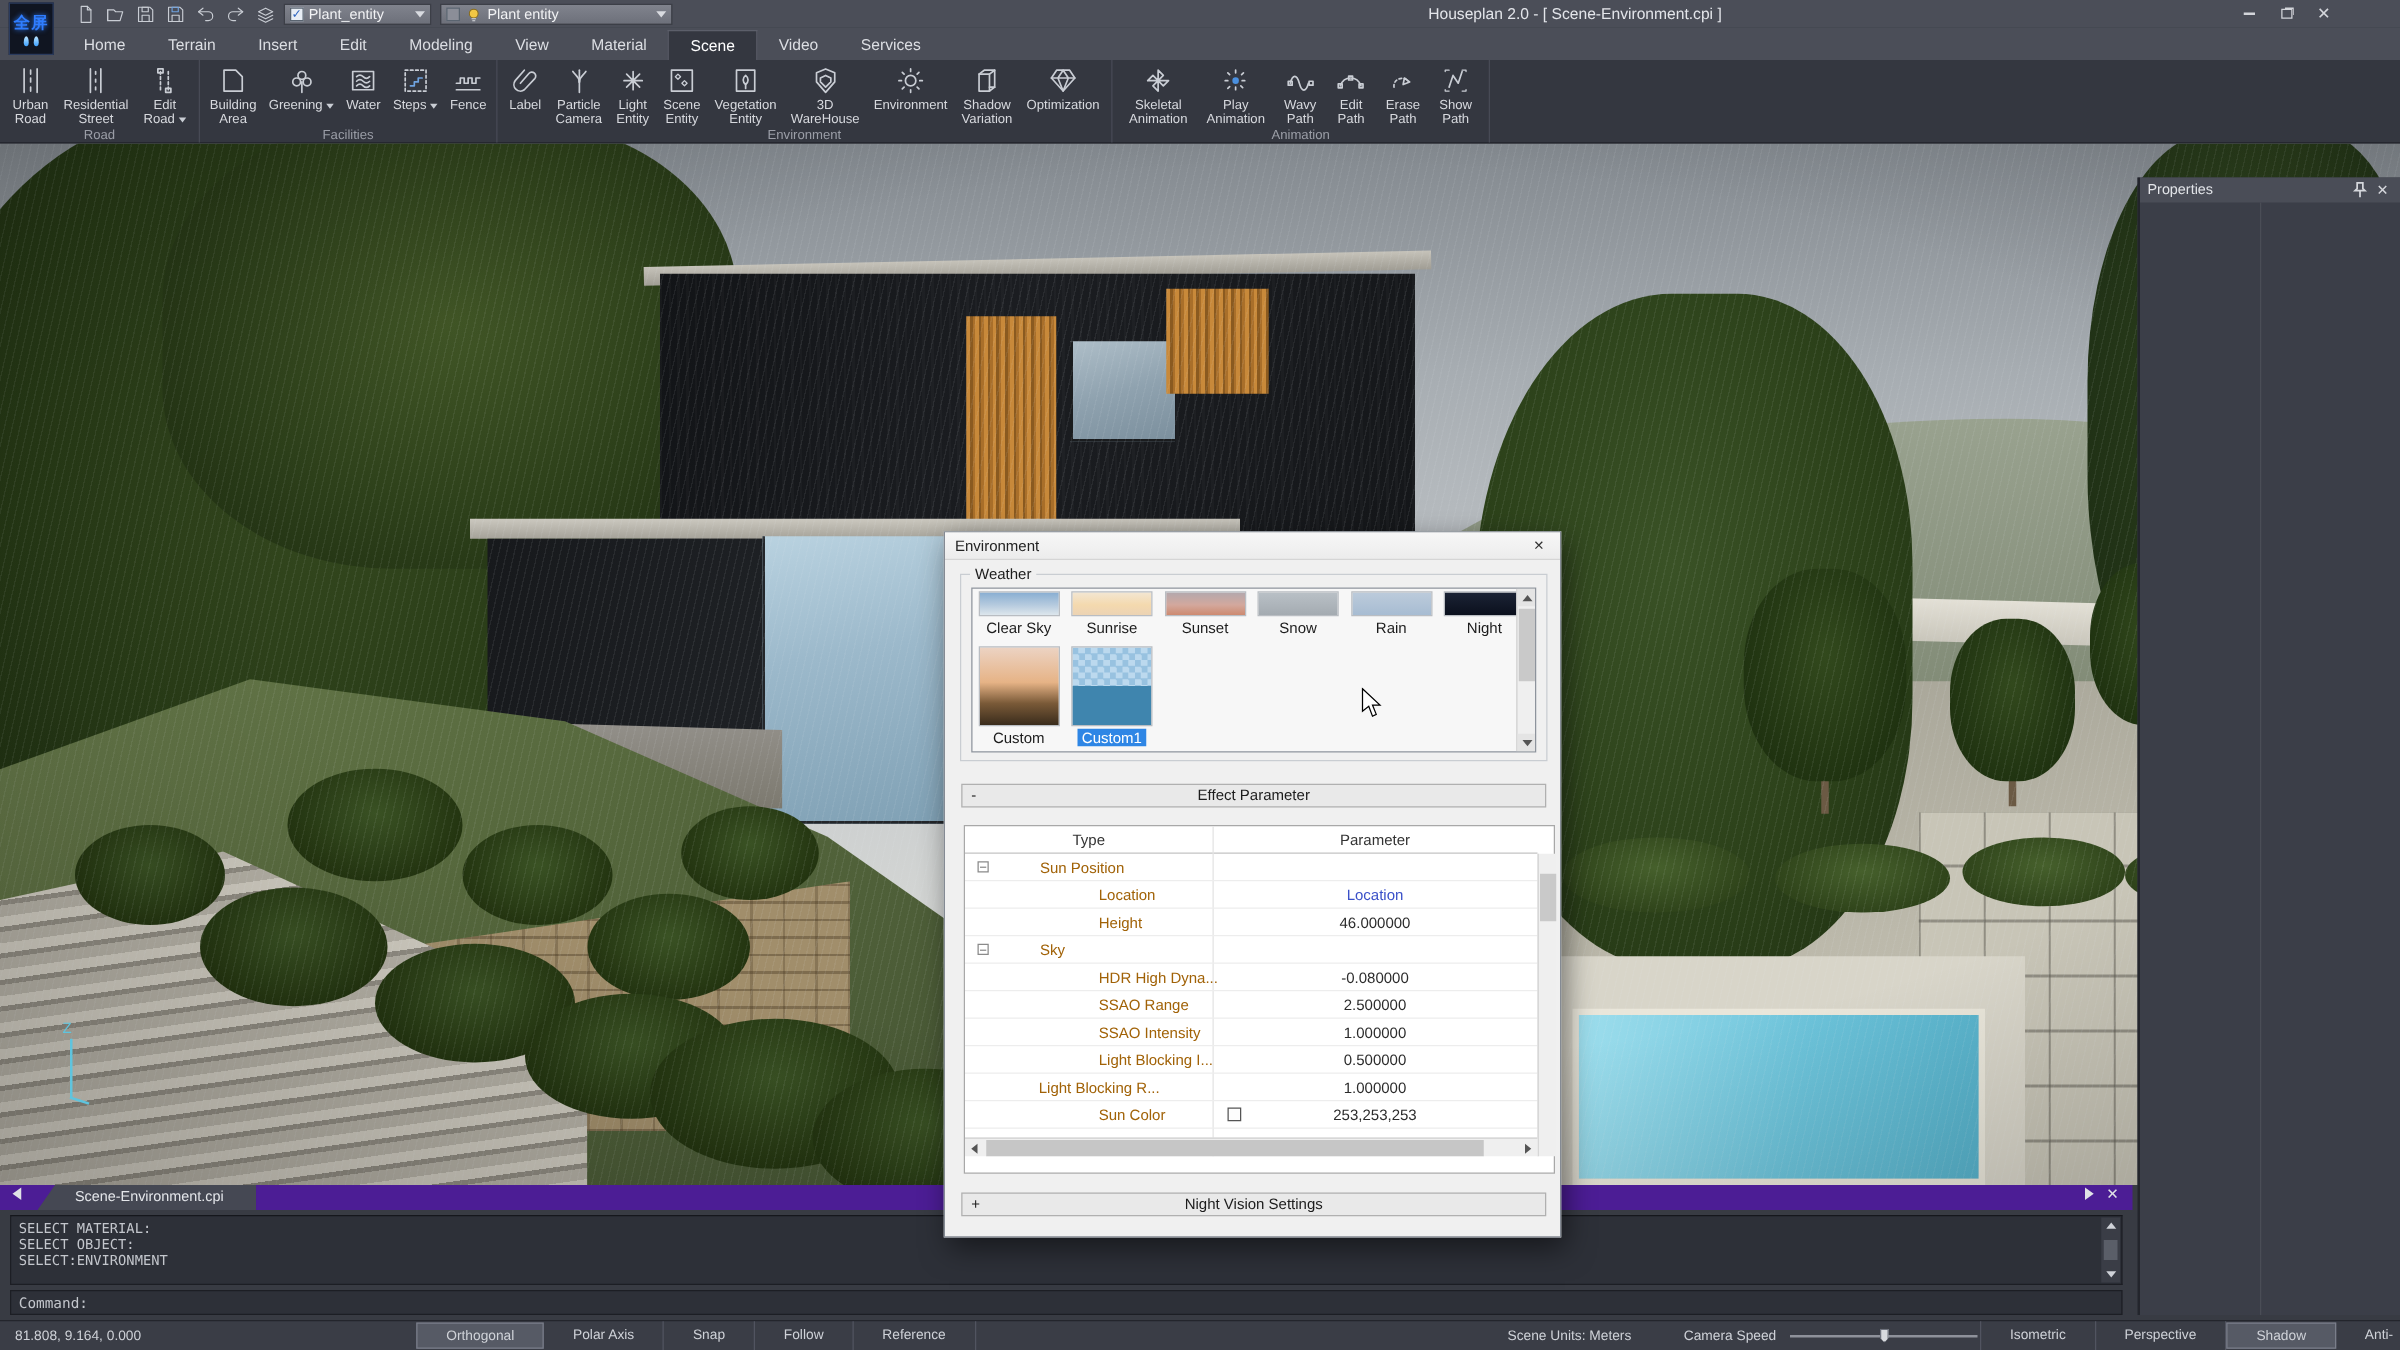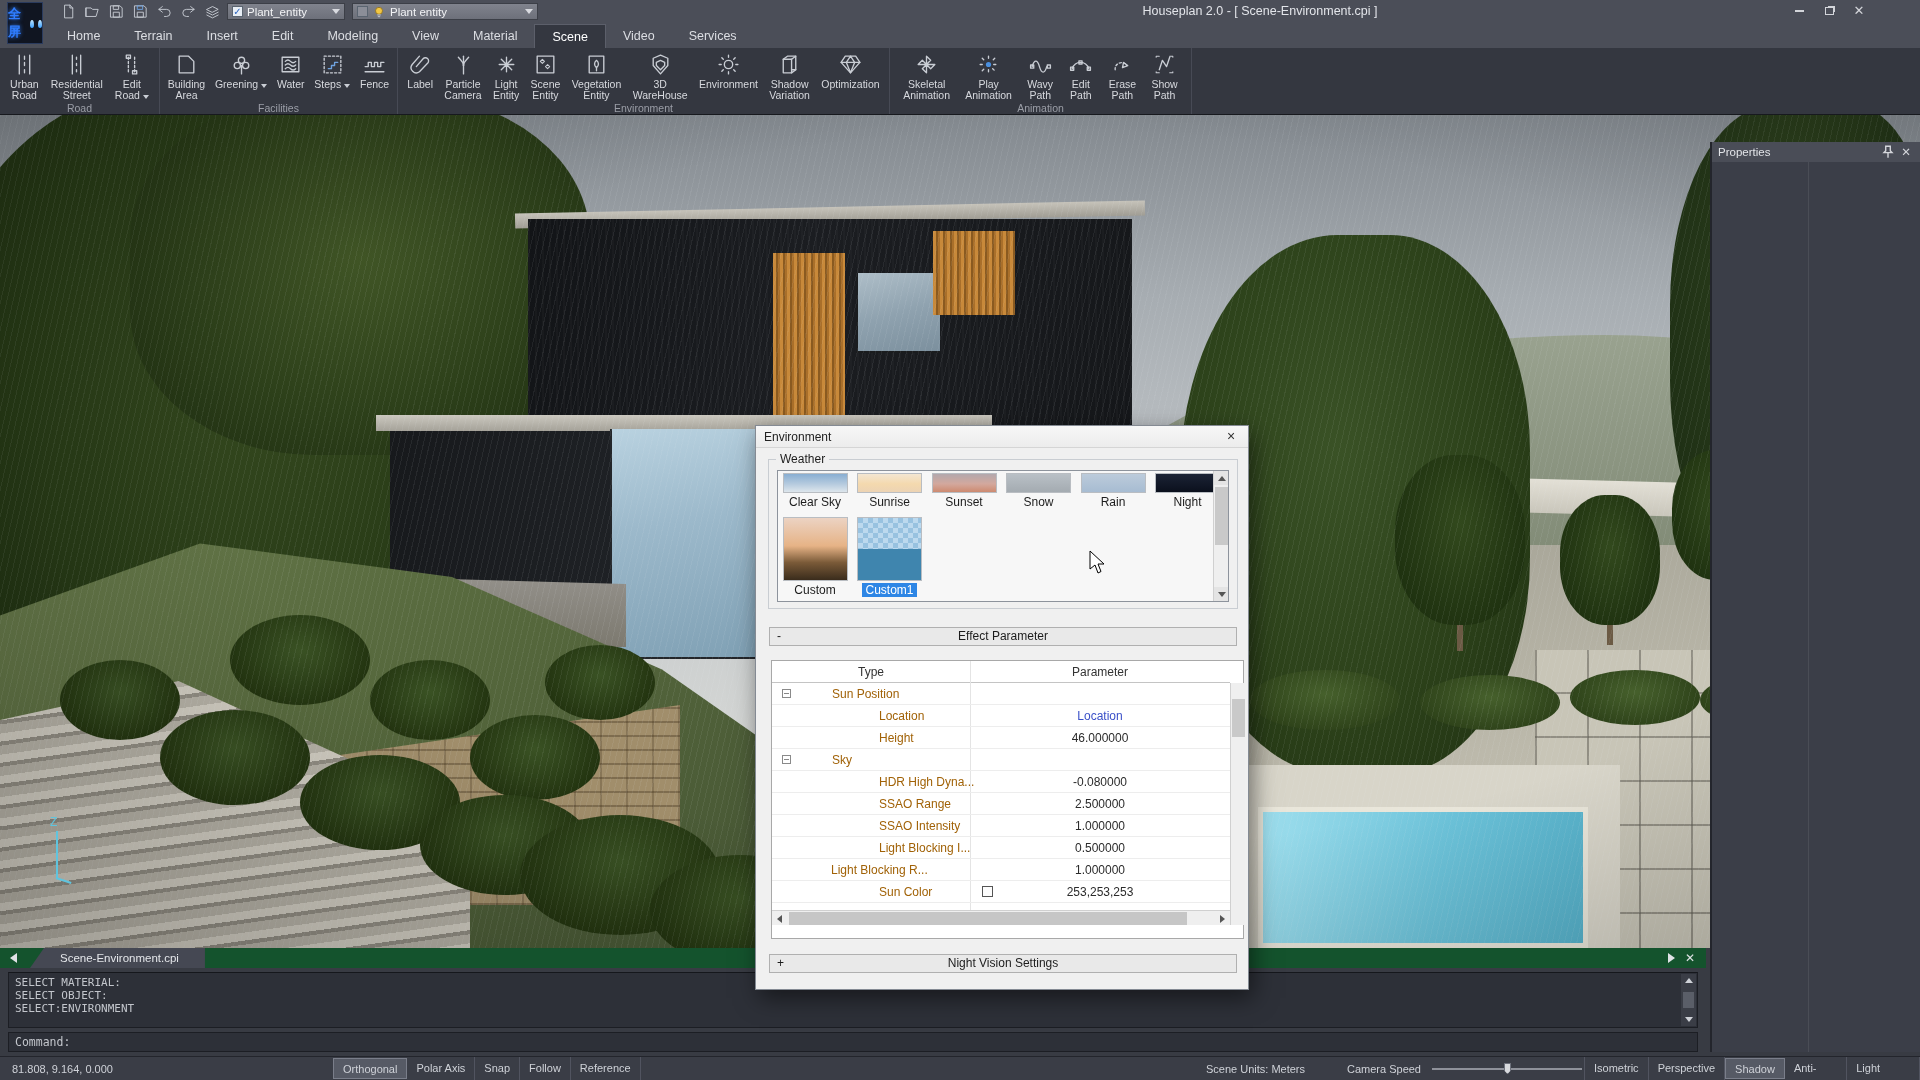--- a/index.html
+++ b/index.html
@@ -1,21 +1,21 @@
 <!DOCTYPE html>
 <html><head>
 <meta charset="utf-8">
 <style>
   *{box-sizing:border-box;margin:0;padding:0}
   html,body{width:1920px;height:1080px}
   body{position:relative;overflow:hidden;background:#383b43;font-family:"Liberation Sans",sans-serif;color:#d7d9de;-webkit-font-smoothing:antialiased}
   .abs{position:absolute}
   
   #titlebar{left:0;top:0;width:1920px;height:22px;background:#4b4e58}
-  #logo{left:7px;top:2px;width:36px;height:42px;background:#101521;border:1px solid #2a3b5e;z-index:5;display:flex;flex-direction:row;align-items:center;justify-content:center}
+  #logo{left:7px;top:2px;width:36px;height:42px;background:#101521;border:1px solid #2a3b5e;z-index:5;display:flex;flex-direction:column;align-items:center;justify-content:center}
   #logo .glyph{color:#2f7dff;font-size:13px;font-weight:bold;letter-spacing:1px;text-shadow:0 0 4px #2f7dff}
   #logo .drops{display:flex;gap:4px;margin-top:2px}
   #logo .drop{width:4px;height:8px;background:linear-gradient(#bfe6ff,#3aa0ff);border-radius:50% 50% 50% 50%/60% 60% 40% 40%}
   .qaicon{top:3px;width:17px;height:17px;color:#c9cdd4}
   .qaicon svg{width:100%;height:100%}
   .hdd{top:3px;height:17px;background:linear-gradient(#80838d,#6d707a);border:1px solid #3c3f47;display:flex;align-items:center;font-size:11.5px;color:#f2f3f5;padding:0 4px;gap:4px}
   .hdd .cb{width:11px;height:11px;background:#e8eef5;border:1px solid #5a6470;font-size:10px;line-height:10px;color:#2f66c0;text-align:center}
   .hdd .cb.empty{background:#8b8e98}
   .hdd .ddarrow{margin-left:auto;width:0;height:0;border-left:4px solid transparent;border-right:4px solid transparent;border-top:5px solid #d9dbe0}
   #wintitle{top:0;left:1000px;width:520px;height:22px;line-height:22px;text-align:center;font-size:12.5px;color:#e3e5ea}
@@ -38,39 +38,39 @@
   .rgrouplabel{height:13px;line-height:12px;text-align:center;font-size:10.5px;color:#9ta}
   .rgrouplabel{color:#9b9ea7}
   
   #viewport{left:0;top:115px;width:1920px;height:833px;overflow:hidden;background:#9aa0a6}
   #viewport .L{position:absolute}
   #gizmo{position:absolute;left:44px;top:700px;width:40px;height:90px;color:#5fc4de;font-size:12px}
   #gizmo .zline{position:absolute;left:12px;top:16px;width:2px;height:48px;background:#5fc4de}
   #gizmo .zbase{position:absolute;left:12px;top:62px;width:16px;height:2px;background:#5fc4de;transform:rotate(18deg);transform-origin:left}
   #gizmo .zl{position:absolute;left:6px;top:0}
   
-  #tabbar{left:0;top:948px;width:1706px;height:20px;background:#14532d;display:flex;align-items:center}
+  #tabbar{left:0;top:948px;width:1706px;height:20px;background:#4c1d95;display:flex;}
   #tabprev{width:18px;height:14px;margin-left:4px;display:flex;align-items:center;justify-content:center}
   #tabprev .tri{width:0;height:0;border-top:5px solid transparent;border-bottom:5px solid transparent;border-right:7px solid #e0e2e6}
   #doctab{margin-left:8px;height:20px;padding:0 26px 0 30px;background:#454853;clip-path:polygon(14px 0,100% 0,100% 100%,0 100%);display:flex;align-items:center;font-size:11.5px;color:#e4e6ea}
   #tabnext{margin-left:auto;width:18px;height:14px;display:flex;align-items:center;justify-content:center}
   #tabnext .tri{width:0;height:0;border-top:5px solid transparent;border-bottom:5px solid transparent;border-left:7px solid #e0e2e6}
   #tabclose{width:20px;height:14px;color:#e0e2e6;font-size:12px;text-align:center;line-height:14px;margin-right:6px}
   #cmdhistory{left:8px;top:972px;width:1690px;height:56px;background:#2d3038;border:1px solid #1c1e24;border-top-color:#15171c;padding:3px 6px;font-family:"DejaVu Sans Mono",monospace;font-size:11px;line-height:13px;color:#c3c6cc}
   #cmdvscroll{position:absolute;right:1px;top:1px;width:15px;height:52px;background:#3a3d46}
   .sarrow{position:absolute;left:0;width:15px;height:13px;display:flex;align-items:center;justify-content:center}
   .sarrow .tri-u{width:0;height:0;border-left:4px solid transparent;border-right:4px solid transparent;border-bottom:5px solid #cfd2d8}
   .sarrow .tri-d{width:0;height:0;border-left:4px solid transparent;border-right:4px solid transparent;border-top:5px solid #cfd2d8}
   #cmdvthumb{position:absolute;left:2px;top:18px;width:11px;height:16px;background:#5a5e68}
   #cmdinput{left:8px;top:1032px;width:1690px;height:20px;background:#2d3038;border:1px solid #1c1e24;font-family:"DejaVu Sans Mono",monospace;font-size:11.5px;line-height:18px;color:#c3c6cc;padding:0 6px}
   
   #statusbar{left:0;top:1056px;width:1920px;height:24px;background:#3a3d46;border-top:1px solid #23252c;display:flex;align-items:center;font-size:11px;color:#cfd2d8}
   #coords{position:absolute;left:12px;line-height:24px}
   #toggles{position:absolute;left:333px;display:flex;height:24px}
-  .sbtn{padding:0 9px;line-height:22px;border-right:1px solid #515460;cursor:default}
+  .sbtn{padding:0 23px;line-height:22px;border-right:1px solid #515460;cursor:default}
   .sbtn:first-child{border-left:1px solid #515460}
   .sbtn.active{background:#565a65;border:1px solid #7a7e8a;line-height:20px;margin-top:1px;height:21px}
   #sunits{position:absolute;left:1206px;line-height:24px}
   #camlabel{position:absolute;left:1347px;line-height:24px}
   #camslider{position:absolute;left:1432px;top:11px;width:150px;height:2px;background:#8e919a}
   #camthumb{position:absolute;left:48%;top:-5px;width:7px;height:11px;background:#d8dade;border:1px solid #6d717c;clip-path:polygon(0 0,100% 0,100% 65%,50% 100%,0 65%)}
   #viewbtns{position:absolute;left:1584px;display:flex;height:24px}
   
   #props{left:1710px;top:142px;width:210px;height:910px;background:#3b3e48;border-left:2px solid #23252c}
   #propshead{position:absolute;left:0;top:0;width:100%;height:20px;background:#4a4d57;display:flex;align-items:center;padding:0 6px;font-size:11.5px;color:#e2e4e8}

